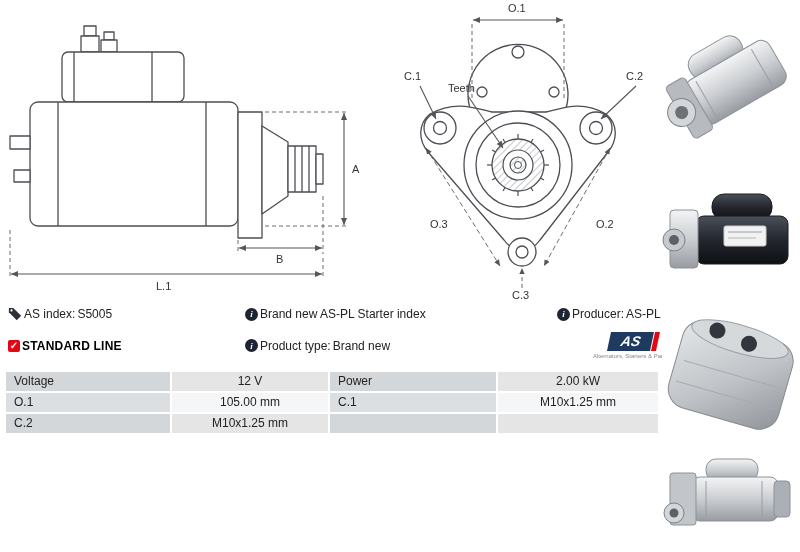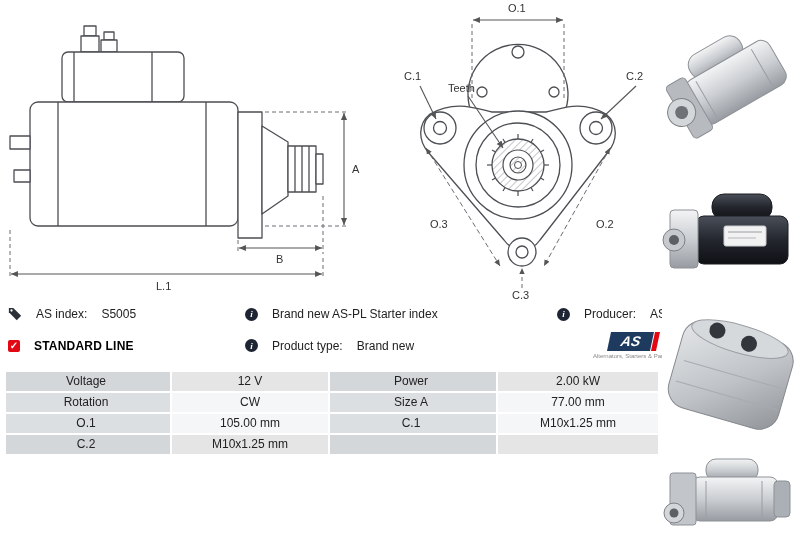--- a/index.html
+++ b/index.html
@@ -4,37 +4,37 @@
 <style>
   *{box-sizing:border-box;margin:0;padding:0}
   html,body{width:800px;height:552px;background:#fff;overflow:hidden;
     font-family:"Liberation Sans",sans-serif;}
   .page{display:flex;width:800px;height:552px}
   .main{width:662px;display:flex;flex-direction:column}
   .drawings{height:300px;display:flex;align-items:stretch;background:#fff}
   svg text{font-family:"Liberation Sans",sans-serif;font-size:11px;fill:#333}
   .info{height:68px;padding:7px 8px 0 8px}
   .info-grid{display:grid;grid-template-columns:237px 312px 1fr;row-gap:11px;align-items:center}
-  .info-item{display:flex;align-items:center;gap:14px;font-size:12px;color:#222;white-space:nowrap}
+  .info-item{display:flex;align-items:center;gap:2px;font-size:12px;color:#222;white-space:nowrap}
   .bold{font-weight:normal}
   .standard{color:#000000;font-weight:bold;letter-spacing:.2px}
   .info-icon{width:13px;height:13px;border-radius:50%;background:#1d2433;color:#fff;
     font:italic bold 9px "Liberation Serif",serif;display:inline-flex;align-items:center;
     justify-content:center;flex:0 0 13px}
   .checkbox{width:12px;height:12px;background:#e30613;color:#fff;font-size:10px;line-height:12px;
     text-align:center;border-radius:2px;flex:0 0 12px;font-weight:bold}
   .logo-wrap{margin-left:36px;display:inline-flex;flex-direction:column;align-items:center}
   .logo-box{background:#1e3a5f;color:#fff;transform:skewX(-12deg);padding:1px 12px 2px 12px;
     font-weight:bold;font-style:italic;font-size:14px;position:relative;line-height:16px}
   .logo-stripe{position:absolute;right:-6px;top:0;width:5px;height:100%;background:#e30613}
   .logo-sub{font-size:6px;color:#888;margin-top:2px;white-space:nowrap}
   table.spec{border-collapse:collapse;table-layout:fixed;width:654px;margin:2px 4px 0 4px;
     font-size:12px;color:#222}
   .spec td{border:2px solid #fff;padding:2px 8px;height:20px;line-height:1.25;vertical-align:middle}
-  .spec .lbl{text-align:center;padding-right:12px}
+  .spec .lbl{text-align:left;padding-right:12px}
   .spec .val{text-align:center}
   tr.odd .lbl{background:#d3d7da}  tr.odd .val{background:#e5e5e5}
   tr.even .lbl{background:#dcdfe2} tr.even .val{background:#f5f6f8}
   .photos{width:138px;display:flex;flex-direction:column;background:#fff}
   .photo{flex:0 0 auto;display:block}
 </style>
 </head>
 <body>
 
 <div class="page">
@@ -202,26 +202,20 @@
           <col style="width:162px">
         </colgroup>
       <tbody>
         <tr class="odd">
           <td class="lbl">Voltage</td>
           <td class="val">12 V</td>
           <td class="lbl">Power</td>
           <td class="val">2.00 kW</td>
         </tr>
         <tr class="even">
-          <td class="lbl">Rotation</td>
-          <td class="val">CW</td>
-          <td class="lbl">Size A</td>
-          <td class="val">77.00 mm</td>
-        </tr>
-        <tr class="even">
           <td class="lbl">O.1</td>
           <td class="val">105.00 mm</td>
           <td class="lbl">C.1</td>
           <td class="val">M10x1.25 mm</td>
         </tr>
         <tr class="odd">
           <td class="lbl">C.2</td>
           <td class="val">M10x1.25 mm</td>
           <td class="lbl"></td>
           <td class="val"></td>

